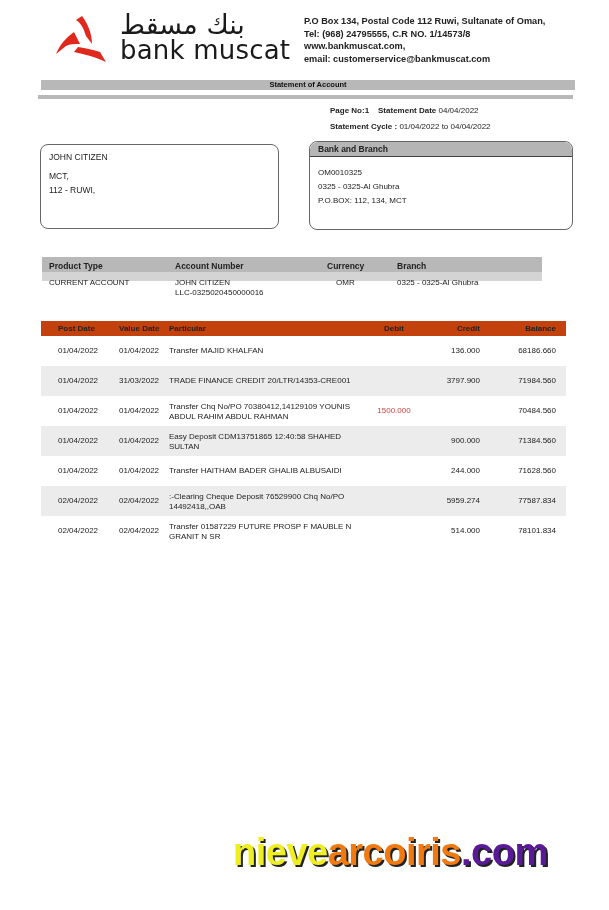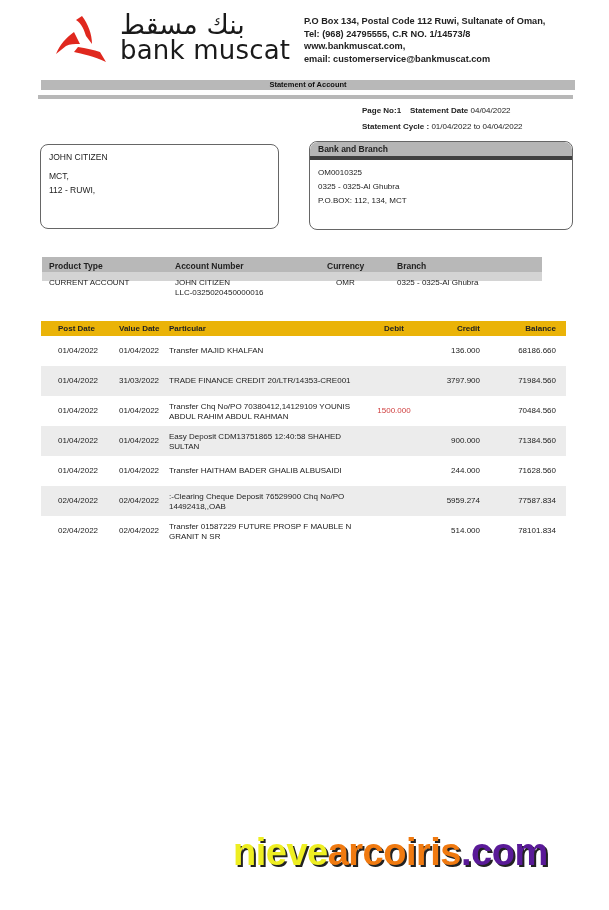--- a/index.html
+++ b/index.html
@@ -10,43 +10,43 @@
   
   #logo-mark { left:52px; top:14px; width:64px; height:50px; }
   #arabic-name { left:120px; top:10px; font-family:"DejaVu Sans", sans-serif; font-size:27px; color:#1a1a1a; letter-spacing:1px; line-height:30px; }
   #latin-name { left:120px; top:35px; font-size:26px; font-weight:normal; color:#1a1a1a; letter-spacing:0.2px; line-height:30px; font-family:"DejaVu Sans", sans-serif; }
   #contact { left:304px; top:15px; font-size:9.2px; font-weight:bold; line-height:12.5px; color:#222; }
 
   
   #title-bar { left:41px; top:80px; width:534px; height:10px; background:#b8b8b8; font-size:7.5px; font-weight:bold; text-align:center; line-height:10px; color:#111; }
   #rule-bar { left:38px; top:95px; width:535px; height:4px; background:#b8b8b8; }
 
-  #meta { left:330px; top:103px; font-size:8px; line-height:16px; color:#222;margin-left:32px; }
+  #meta { left:330px; top:103px; font-size:8px; line-height:16px; color:#222; }
   #meta b { font-weight:bold; }
 
   
   .box { border:1px solid #666; border-radius:8px; background:#fff; }
   #cust-box { left:40px; top:144px; width:237px; height:83px; }
   #cust-box .ln { position:absolute; left:8px; font-size:8.5px; color:#222; }
   #bank-box { left:309px; top:141px; width:262px; height:87px; overflow:hidden; }
-  #bank-box .hdr { height:14px; background:#b5b5b5; border-bottom:4px solid #404040; font-size:8.5px; font-weight:bold; padding-left:8px; line-height:14px; border-radius:8px 8px 0 0; }
+  #bank-box .hdr { height:14px; background:#b5b5b5; border-bottom:1px solid #404040; font-size:8.5px; font-weight:bold; padding-left:8px; line-height:14px; border-radius:8px 8px 0 0; }
   #bank-box .ln { position:absolute; left:8px; font-size:8px; color:#222; }
 
   
   #acct-table { left:42px; top:257px; width:500px; height:24px; background:#d4d4d4; }
   #acct-table .head { height:15px; background:#b8b8b8; }
   #acct-table .c { position:absolute; font-size:8.5px; }
   #acct-table .h { font-weight:bold; top:4px; }
   #acct-table .v { top:21px; font-size:8px; line-height:10px; color:#222; }
 
   
   #tx { left:41px; top:321px; width:525px; }
   #tx .row { position:relative; height:30px; }
   #tx .row.alt { background:#ececec; }
-  #tx .row.headrow { height:15px; background:#eab308; }
+  #tx .row.headrow { height:15px; background:#c2410c; }
   #tx .cell { position:absolute; font-size:8px; color:#222; line-height:9.5px; }
   #tx .headrow .cell { font-weight:bold; top:3px; font-size:8px; }
   #tx .row .cell.mid { top:10px; }
   #tx .row .cell.two { top:6px; }
   .c-post { left:17px; }
   .c-val { left:78px; }
   .c-part { left:128px; width:200px; }
   .c-debit { left:330px; width:46px; text-align:center; }
   .c-credit { left:390px; width:49px; text-align:right; }
   .c-bal { left:460px; width:55px; text-align:right; }

